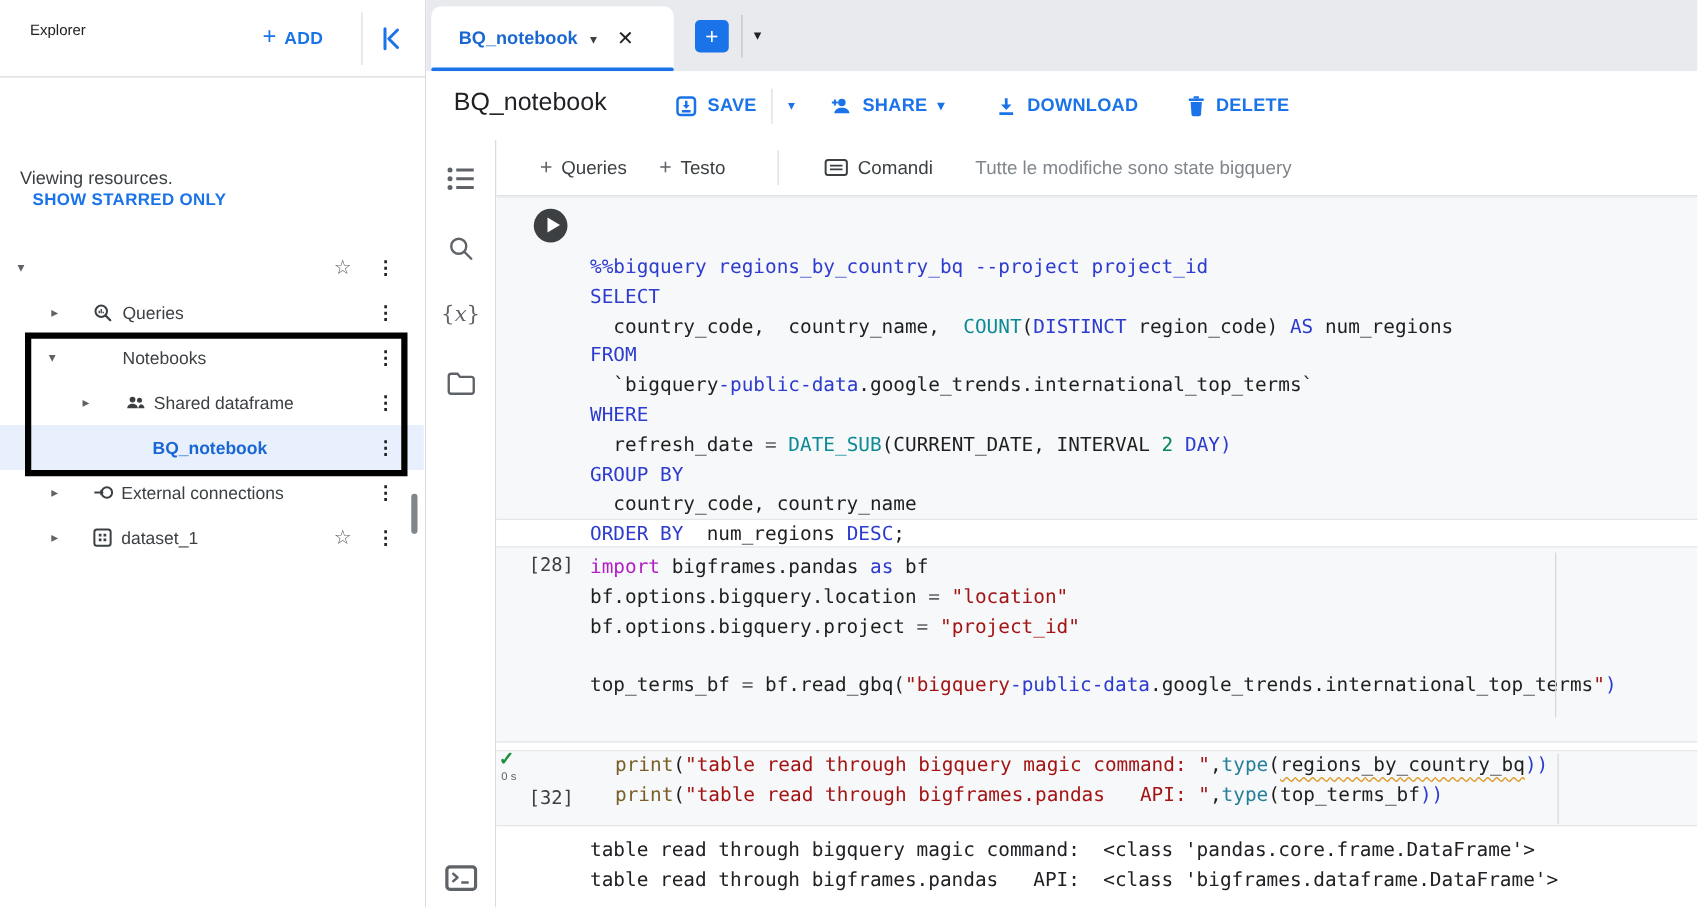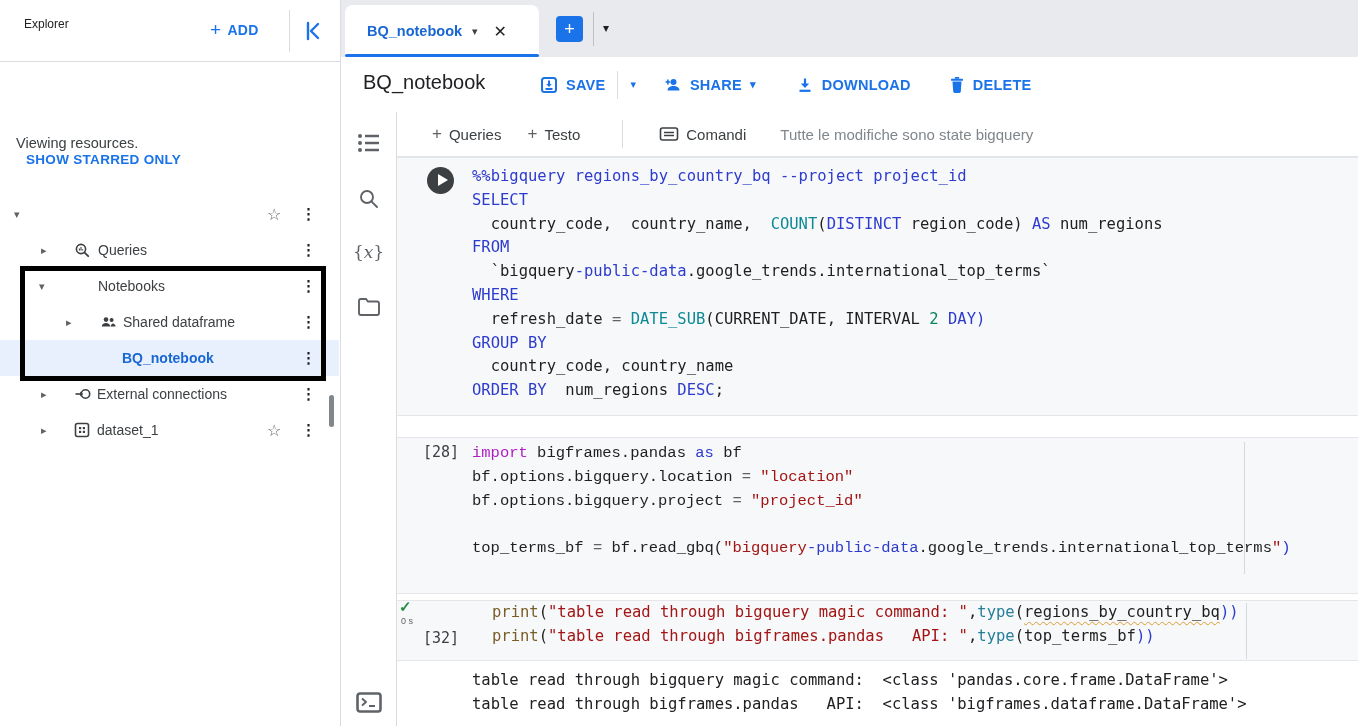--- a/index.html
+++ b/index.html
@@ -89,22 +89,22 @@
 
   
   .content { position:absolute; left:56px; top:157px; right:0; bottom:0; background:#fff; }
   .cell { position:absolute; left:0; right:0; background:#f7f8f9;
     border-top:1px solid #e4e6e9; border-bottom:1px solid #e4e6e9; }
   .cell-1 { top:0; height:259px; }
   .cell-2 { top:280px; height:157px; }
   .cell-3 { top:443px; height:61px; }
   .code { position:absolute; left:75px; top:0; right:8px; font-family:"DejaVu Sans Mono", monospace;
     font-size:15.5px; white-space:pre; }
-  .cell-1 .code { padding-top:7px; }
-  .cell-2 .code { padding-top:4px;font-family:Liberation Mono, monospace; }
+  .cell-1 .code { padding-top:7px;margin-top:37px; }
+  .cell-2 .code { padding-top:4px; }
   .cell-3 .code { padding-top:0px; }
   .code-line { min-height:23.8px; line-height:23.8px; }
   .tk-p { color:#1f1f1f; }
   .tk-k, .tk-b { color:#2d3bce; }
   .tk-fn { color:#0e8a97; }
   .tk-num { color:#098658; }
   .tk-str { color:#a31515; }
   .tk-m { color:#b01ec4; }
   .tk-d { color:#795e26;margin-left:20px; }
   .tk-typ { color:#267f99; }

